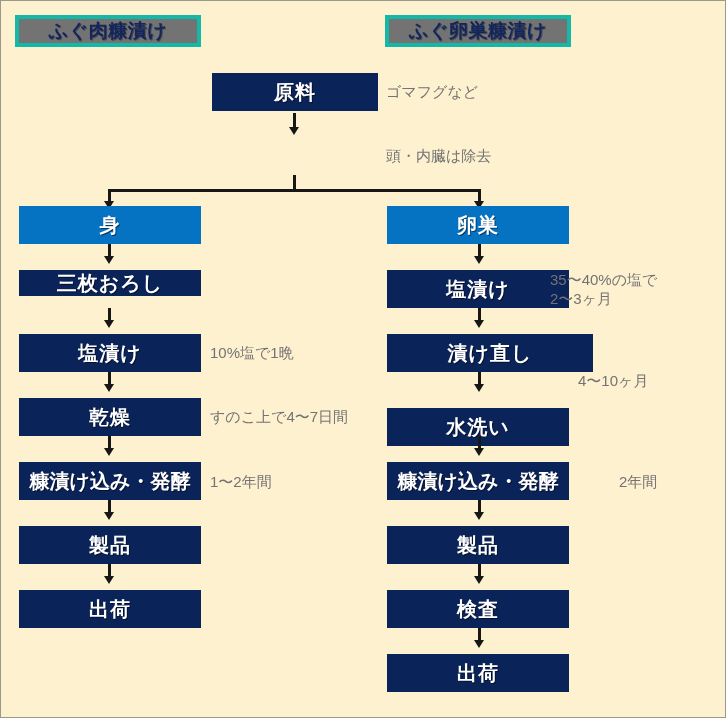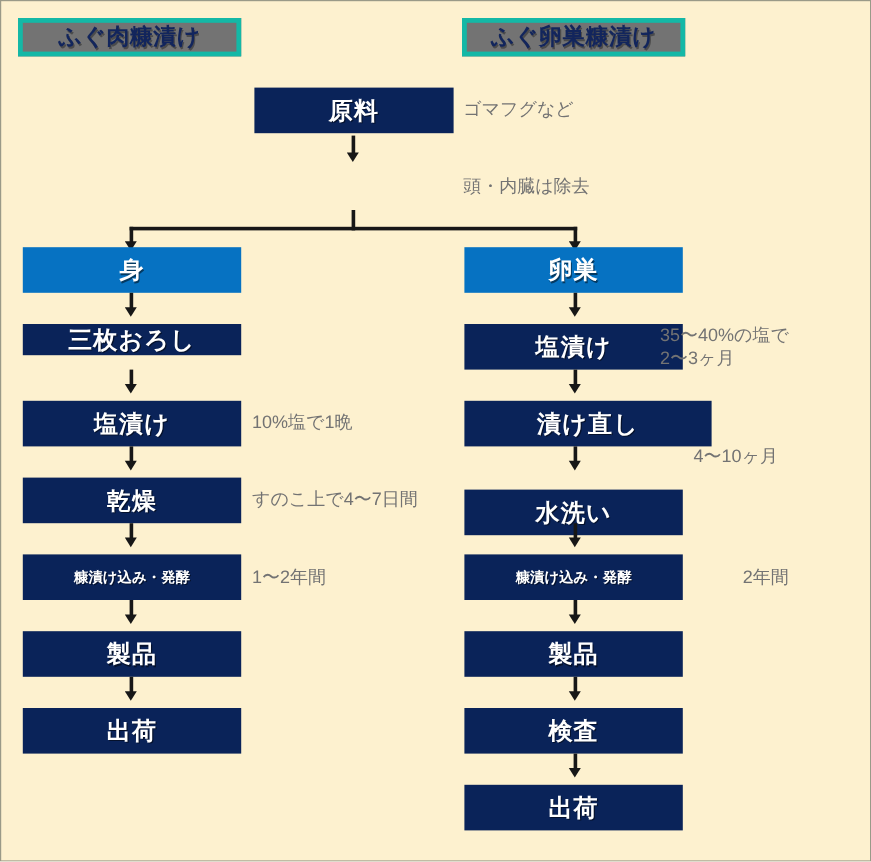--- a/index.html
+++ b/index.html
@@ -44,21 +44,21 @@
     color: #ffffff;
     font-weight: bold;
     letter-spacing: 1px;
     text-shadow: 1px 1px 0 rgba(0,0,0,0.5);
     white-space: nowrap;
   }
   .node.navy { background: #0a2359; }
   .node.blue { background: #0672c2; }
   .node .lbl { pointer-events: none; }
   .fs-18 { font-size: 20px; }
-  .fs-16 { font-size: 12px; letter-spacing: 0px; }
+  .fs-16 { font-size: 20px; letter-spacing: 0px; }
 
   
   .annot {
     position: absolute;
     font-size: 15px;
     color: #737373;
     line-height: 19px;
     white-space: pre;
     font-family: "Liberation Sans", "DejaVu Sans", sans-serif;
   }

